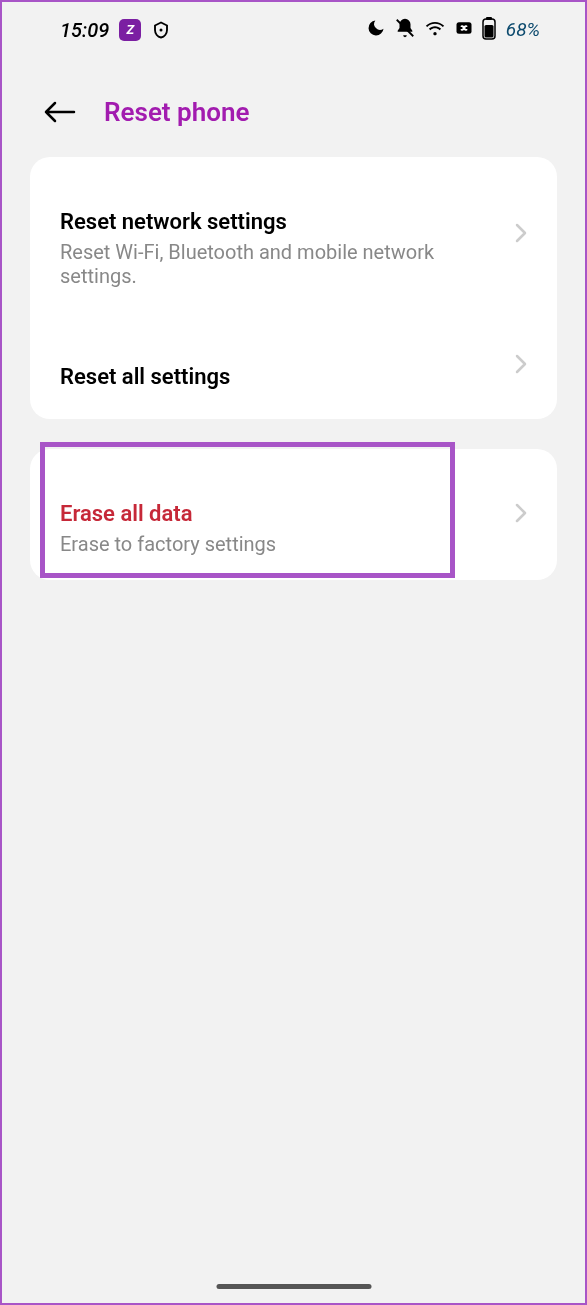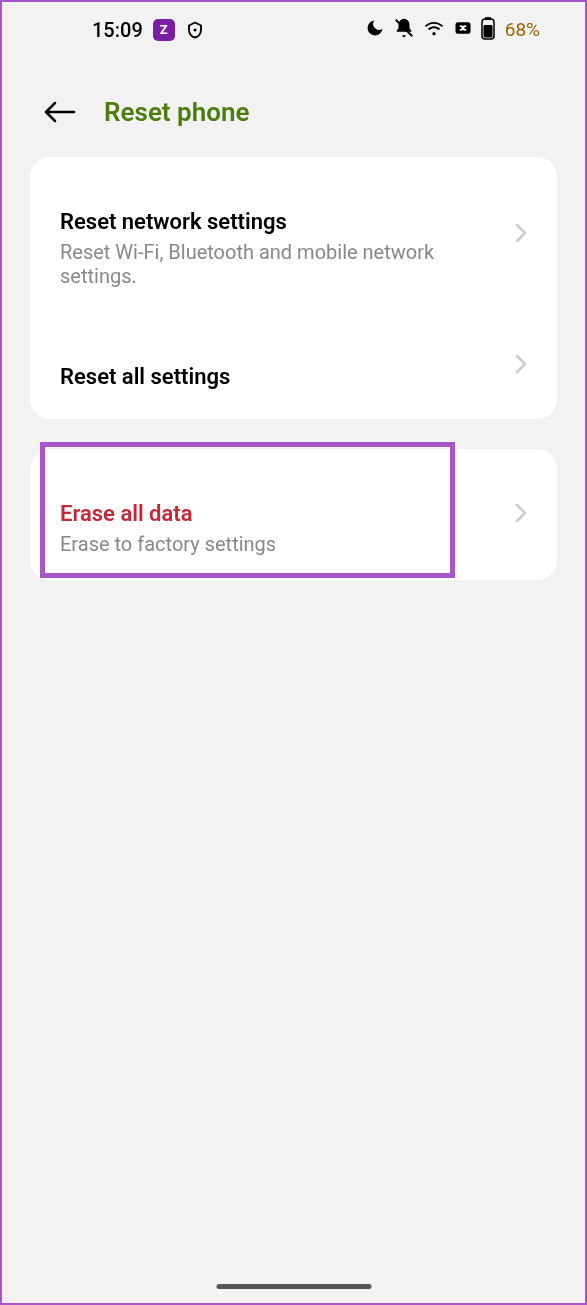--- a/index.html
+++ b/index.html
@@ -15,22 +15,23 @@
       background: #f2f2f2;
       border: 2px solid #a855c7;
       position: relative;
       overflow: hidden;
     }
     
     .status-bar {
       display: flex;
       justify-content: space-between;
       align-items: center;
-      padding: 10px 45px 10px 90px;
+      padding: 10px 45px 10px 58px;
       height: 55px;
+      font-style: italic;
     }
     
     .status-left {
       display: flex;
       align-items: center;
       gap: 10px;
     }
     
     .status-time {
       font-size: 20px;
@@ -60,41 +61,41 @@
     }
     
     .status-right {
       display: flex;
       align-items: center;
       gap: 8px;
     }
     
     .battery-percent {
       font-size: 19px;
-      color: #a16207;
+      color: #0c4a6e;
       margin-left: 2px;
     }
     
     .header {
       display: flex;
       align-items: center;
       padding: 40px 40px 30px 40px;
       gap: 28px;
     }
     
     .back-button {
       display: flex;
       align-items: center;
       cursor: pointer;
     }
     
     .page-title {
       font-size: 26px;
       font-weight: 600;
-      color: #4d7c0f;
+      color: #a21caf;
     }
     
     .content {
       padding: 0 28px;
     }
     
     .card {
       background: white;
       border-radius: 20px;
       overflow: hidden;

